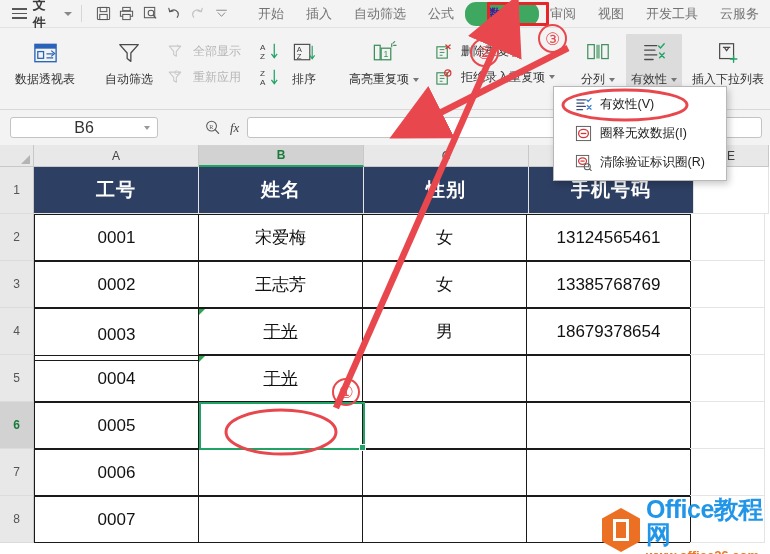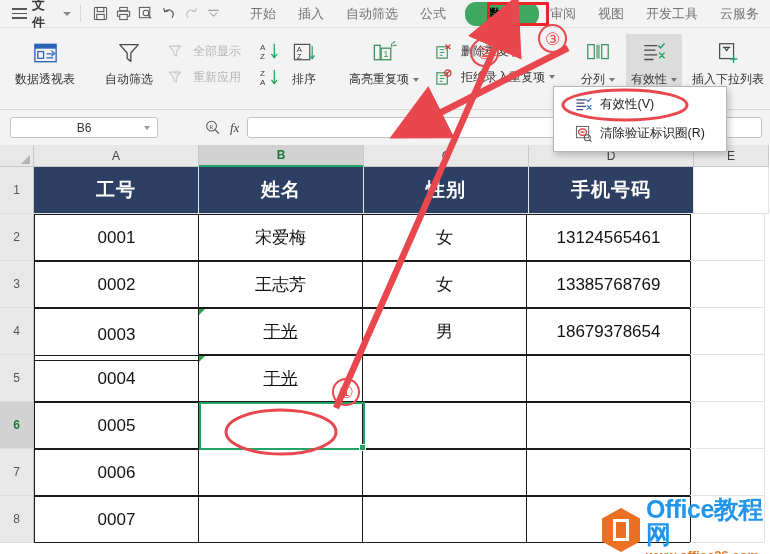--- a/index.html
+++ b/index.html
@@ -30,23 +30,22 @@
   }
   .mb-sep { width: 1px; height: 17px; background: #d6d6d6; margin: 0 9px; }
   .qicon { width: 24px; height: 20px; display: flex; align-items: center; justify-content: center; }
   .qicon svg { display: block; }
   .tabs { display: flex; align-items: center; margin-left: 14px; }
   .tab {
     font-size: 13px; color: #737373; padding: 3px 11px; white-space: nowrap;
     position: relative;
   }
   .tab.active-pill {
-    background: #3fa860; color: #000000; border-radius: 11px; font-weight: 600;
+    background: #3fa860; color: #4c1d95; border-radius: 11px; font-weight: 600;
     padding: 3px 24px;
-    margin-left: 8px;
   }
   .tab-box-anno {
     position: absolute; left: 487px; top: 2px; width: 62px; height: 24px;
     border: 3px solid #e8262a; border-radius: 1px; pointer-events: none;
   }
 
   
   .ribbon {
     position: absolute; top: 28px; left: 0; width: 770px; height: 82px;
     background: #f3f3f3; border-bottom: 1px solid #d8d8d8;
@@ -85,21 +84,21 @@
   .btn-hl { background: #dcdcdc; border-radius: 1px; }
 
   
   .fbar {
     position: absolute; top: 110px; left: 0; width: 770px; height: 35px;
     background: #f3f3f3; display: flex; align-items: center;
   }
   .namebox {
     margin-left: 10px; width: 148px; height: 21px; background: #fff;
     border: 1px solid #c3c3c3; border-radius: 3px; display: flex; align-items: center;
-    justify-content: center; position: relative; font-size: 12px; color: #333;
+    justify-content: center; position: relative; font-size: 16px; color: #333;
   }
   .namebox .nb-caret {
     position: absolute; right: 7px; width: 0; height: 0;
     border-left: 3.5px solid transparent; border-right: 3.5px solid transparent;
     border-top: 4px solid #999;
   }
   .fx-zoom { margin-left: 44px; width: 20px; height: 20px; display:flex; align-items:center; justify-content:center;}
   .fx-label { margin-left: 8px; font-size: 13px; font-style: italic; color: #444; font-family: "Liberation Serif", serif; }
   .fbar-input {
     margin-left: 8px; flex: 1; height: 21px; margin-right: 8px;
@@ -529,20 +528,30 @@
             <path d="M2 4h9 M2 7.5h7.5 M2 11h9 M2 14.5h6" stroke="#3a4a7a" stroke-width="1.3" stroke-linecap="round"></path>
             <path d="M12.5 4.2 l1.5 1.5 l3 -3.2" fill="none" stroke="#3a7ad6" stroke-width="1.3" stroke-linecap="round"></path>
             <path d="M13 10 l4 4 M17 10 l-4 4" stroke="#3a7ad6" stroke-width="1.3" stroke-linecap="round"></path>
           </svg>
       </div>
       <div class="dlbl">有效性(V)</div>
     </div>
     <div class="ddrow">
       <div class="dic">
         <svg width="17" height="17" viewBox="0 0 18 18">
+            <rect x="1.5" y="1.5" width="15" height="15" fill="none" stroke="#5a5a5a" stroke-width="1"></rect>
+            <ellipse cx="9" cy="9" rx="5.2" ry="4.3" fill="none" stroke="#d2373c" stroke-width="1.4"></ellipse>
+            <path d="M6 9 h6" stroke="#d2373c" stroke-width="1.4"></path>
+          </svg>
+      </div>
+      <div class="dlbl">圈释无效数据(I)</div>
+    </div>
+    <div class="ddrow">
+      <div class="dic">
+        <svg width="17" height="17" viewBox="0 0 18 18">
             <rect x="1.5" y="1.5" width="13" height="12" fill="none" stroke="#5a5a5a" stroke-width="1"></rect>
             <ellipse cx="8" cy="7.5" rx="4.2" ry="3.5" fill="none" stroke="#d2373c" stroke-width="1.3"></ellipse>
             <path d="M5.8 7.5 h4.4" stroke="#d2373c" stroke-width="1.3"></path>
             <circle cx="13" cy="13.5" r="3.2" fill="none" stroke="#5a5a5a" stroke-width="1.1"></circle>
             <path d="M15.2 15.7 L17.5 17.8" stroke="#5a5a5a" stroke-width="1.2"></path>
           </svg>
       </div>
       <div class="dlbl">清除验证标识圈(R)</div>
     </div>
   </div>

